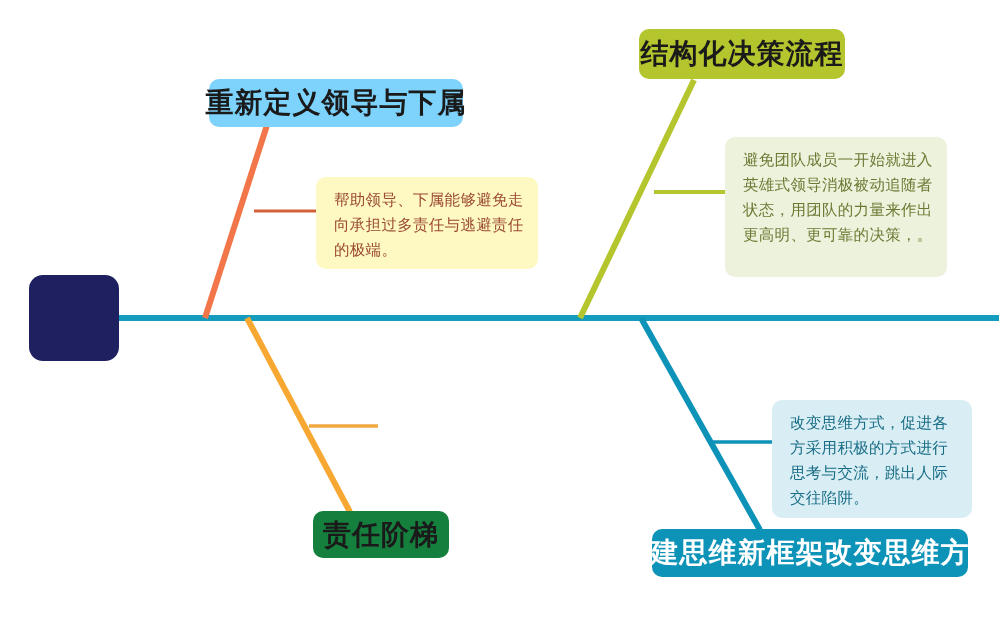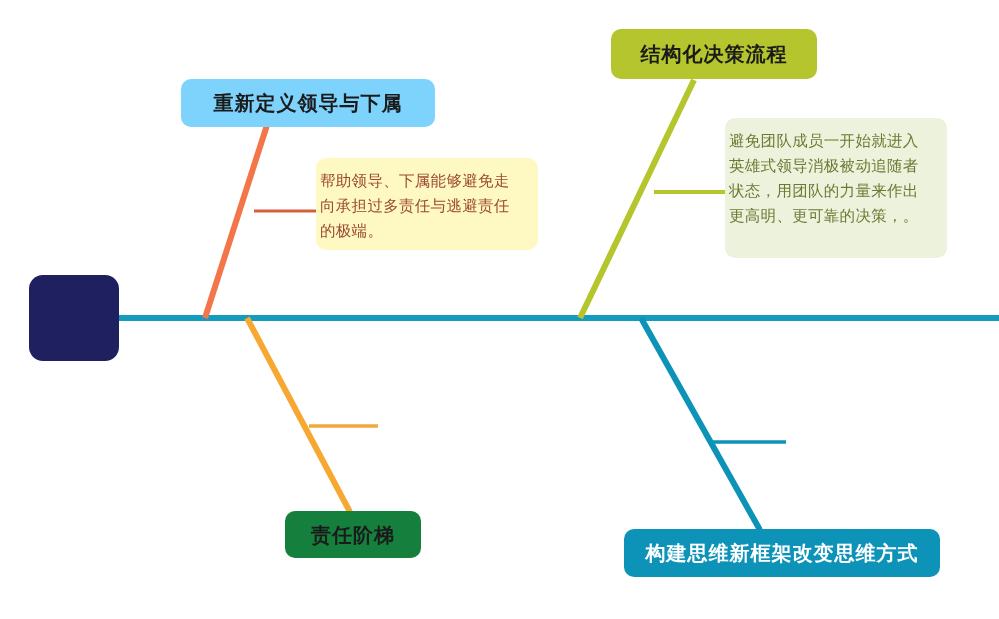--- a/index.html
+++ b/index.html
@@ -26,25 +26,26 @@
   }
 
   
   .cat-box {
     position: absolute;
     display: flex;
     align-items: center;
     justify-content: center;
     border-radius: 10px;
     box-sizing: border-box;
-    font-size: 20px;
+    font-size: 28px;
     font-weight: bold;
     letter-spacing: 1px;
     line-height: 1.2;
     white-space: nowrap;
+    margin-left: 28px;
   }
   .cat-dark {
     color: #1a1a1a;
   }
   .cat-light {
     color: #ffffff;
   }
 
   
   #head-box {
@@ -55,24 +56,25 @@
     height: 86px;
     background: #1f2060;
     border-radius: 14px;
   }
 
   
   .note-box {
     position: absolute;
     box-sizing: border-box;
     border-radius: 10px;
-    padding: 10px 14px 10px 4px;
+    padding: 10px 14px 10px 18px;
     font-size: 15.5px;
     line-height: 1.62;
     letter-spacing: 0.3px;
+    margin-top: 19px;
   }
 
   
   .note-salmon { background: #fef9c3; color: #9b4a31; font-family: Liberation Serif, serif; }
   .note-green  { background: #edf2dd; color: #6b7a33; }
   .note-amber  { background: #fdeed4; color: #9a6a24; }
   .note-blue   { background: #d8eef4; color: #1a6d86; }
 </style>
 </head>
 <body>
@@ -116,14 +118,17 @@
 
   <div class="note-box note-salmon" style="left:316px; top:158px; width:222px; height:92px;">
     <span>帮助领导、下属能够避免走向承担过多责任与逃避责任的极端。</span>
   </div>
 
   <div class="note-box note-green" style="left:725px; top:118px; width:222px; height:140px;">
     <span>避免团队成员一开始就进入英雄式领导消极被动追随者状态，用团队的力量来作出更高明、更可靠的决策，。</span>
   </div>
 
 
+  <div class="note-box note-blue" style="left:772px; top:381px; width:200px; height:118px;">
+    <span>改变思维方式，促进各方采用积极的方式进行思考与交流，跳出人际交往陷阱。</span>
+  </div>
 
 </div>
 
 </body></html>

